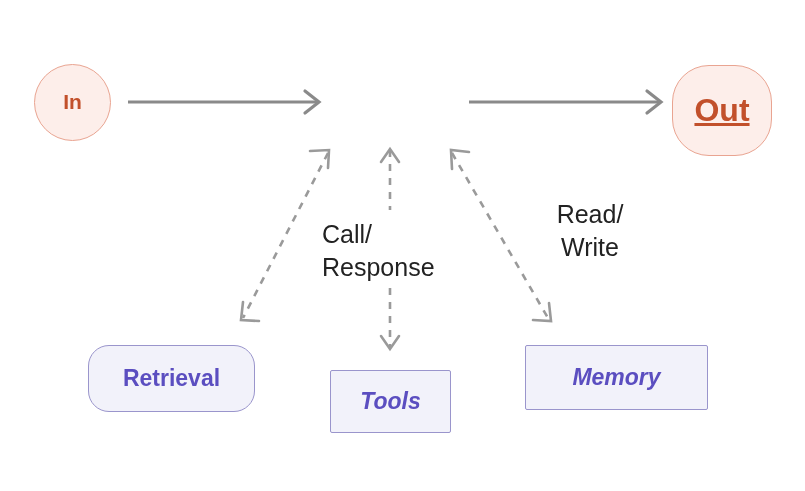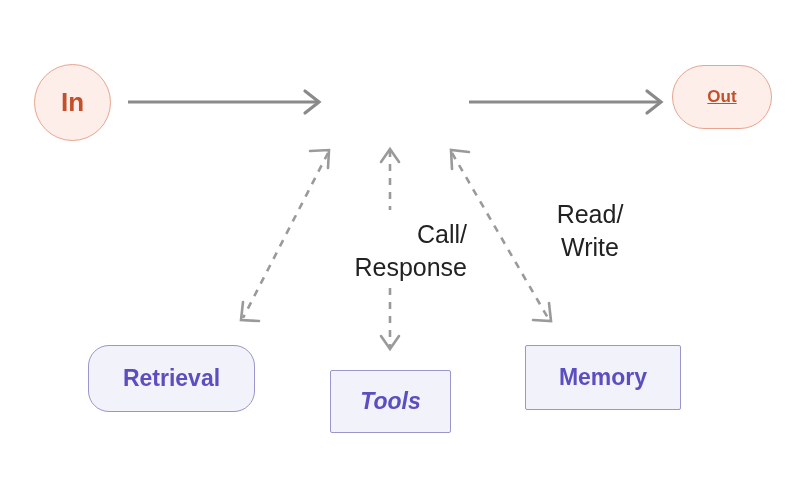--- a/index.html
+++ b/index.html
@@ -41,35 +41,35 @@
   
   #node-in {
     left: 34px;
     top: 64px;
     width: 77px;
     height: 77px;
     background: #fdeeea;
     border: 1.6px solid #e9a491;
     border-radius: 50%;
     color: #c2502b;
-    font-size: 26px;
+    font-size: 21px;
     font-weight: 700;
   }
 
   
   #node-out {
     left: 672px;
     top: 65px;
     width: 100px;
-    height: 64px;
+    height: 91px;
     background: #fdeeea;
     border: 1.6px solid #e9a491;
     border-radius: 37px;
     color: #c2502b;
-    font-size: 17px;
+    font-size: 32px;
     font-weight: 700;
     text-decoration: underline;
   }
 
   
   #node-llm {
     left: 336px;
     top: 67px;
     width: 108px;
     height: 70px;
@@ -100,22 +100,23 @@
   #node-tools {
     left: 330px;
     top: 370px;
     width: 121px;
     height: 63px;
     font-style: italic;
   }
   #node-memory {
     left: 525px;
     top: 345px;
-    width: 156px;
+    width: 183px;
     height: 65px;
+    font-style: italic;
   }
 
   
   .edge-label {
     position: absolute;
     color: #222222;
     font-size: 25px;
     font-weight: 400;
     line-height: 1.32;
     white-space: pre-line;
@@ -123,21 +124,21 @@
   }
   #label-query-results {
     left: 140px;
     top: 198px;
     text-align: center;
     width: 130px;
   }
   #label-call-response {
     left: 322px;
     top: 218px;
-    text-align: right;
+    text-align: left;
     width: 145px;
   }
   #label-read-write {
     left: 530px;
     top: 198px;
     text-align: center;
     width: 120px;
   }
 </style>
 </head>

